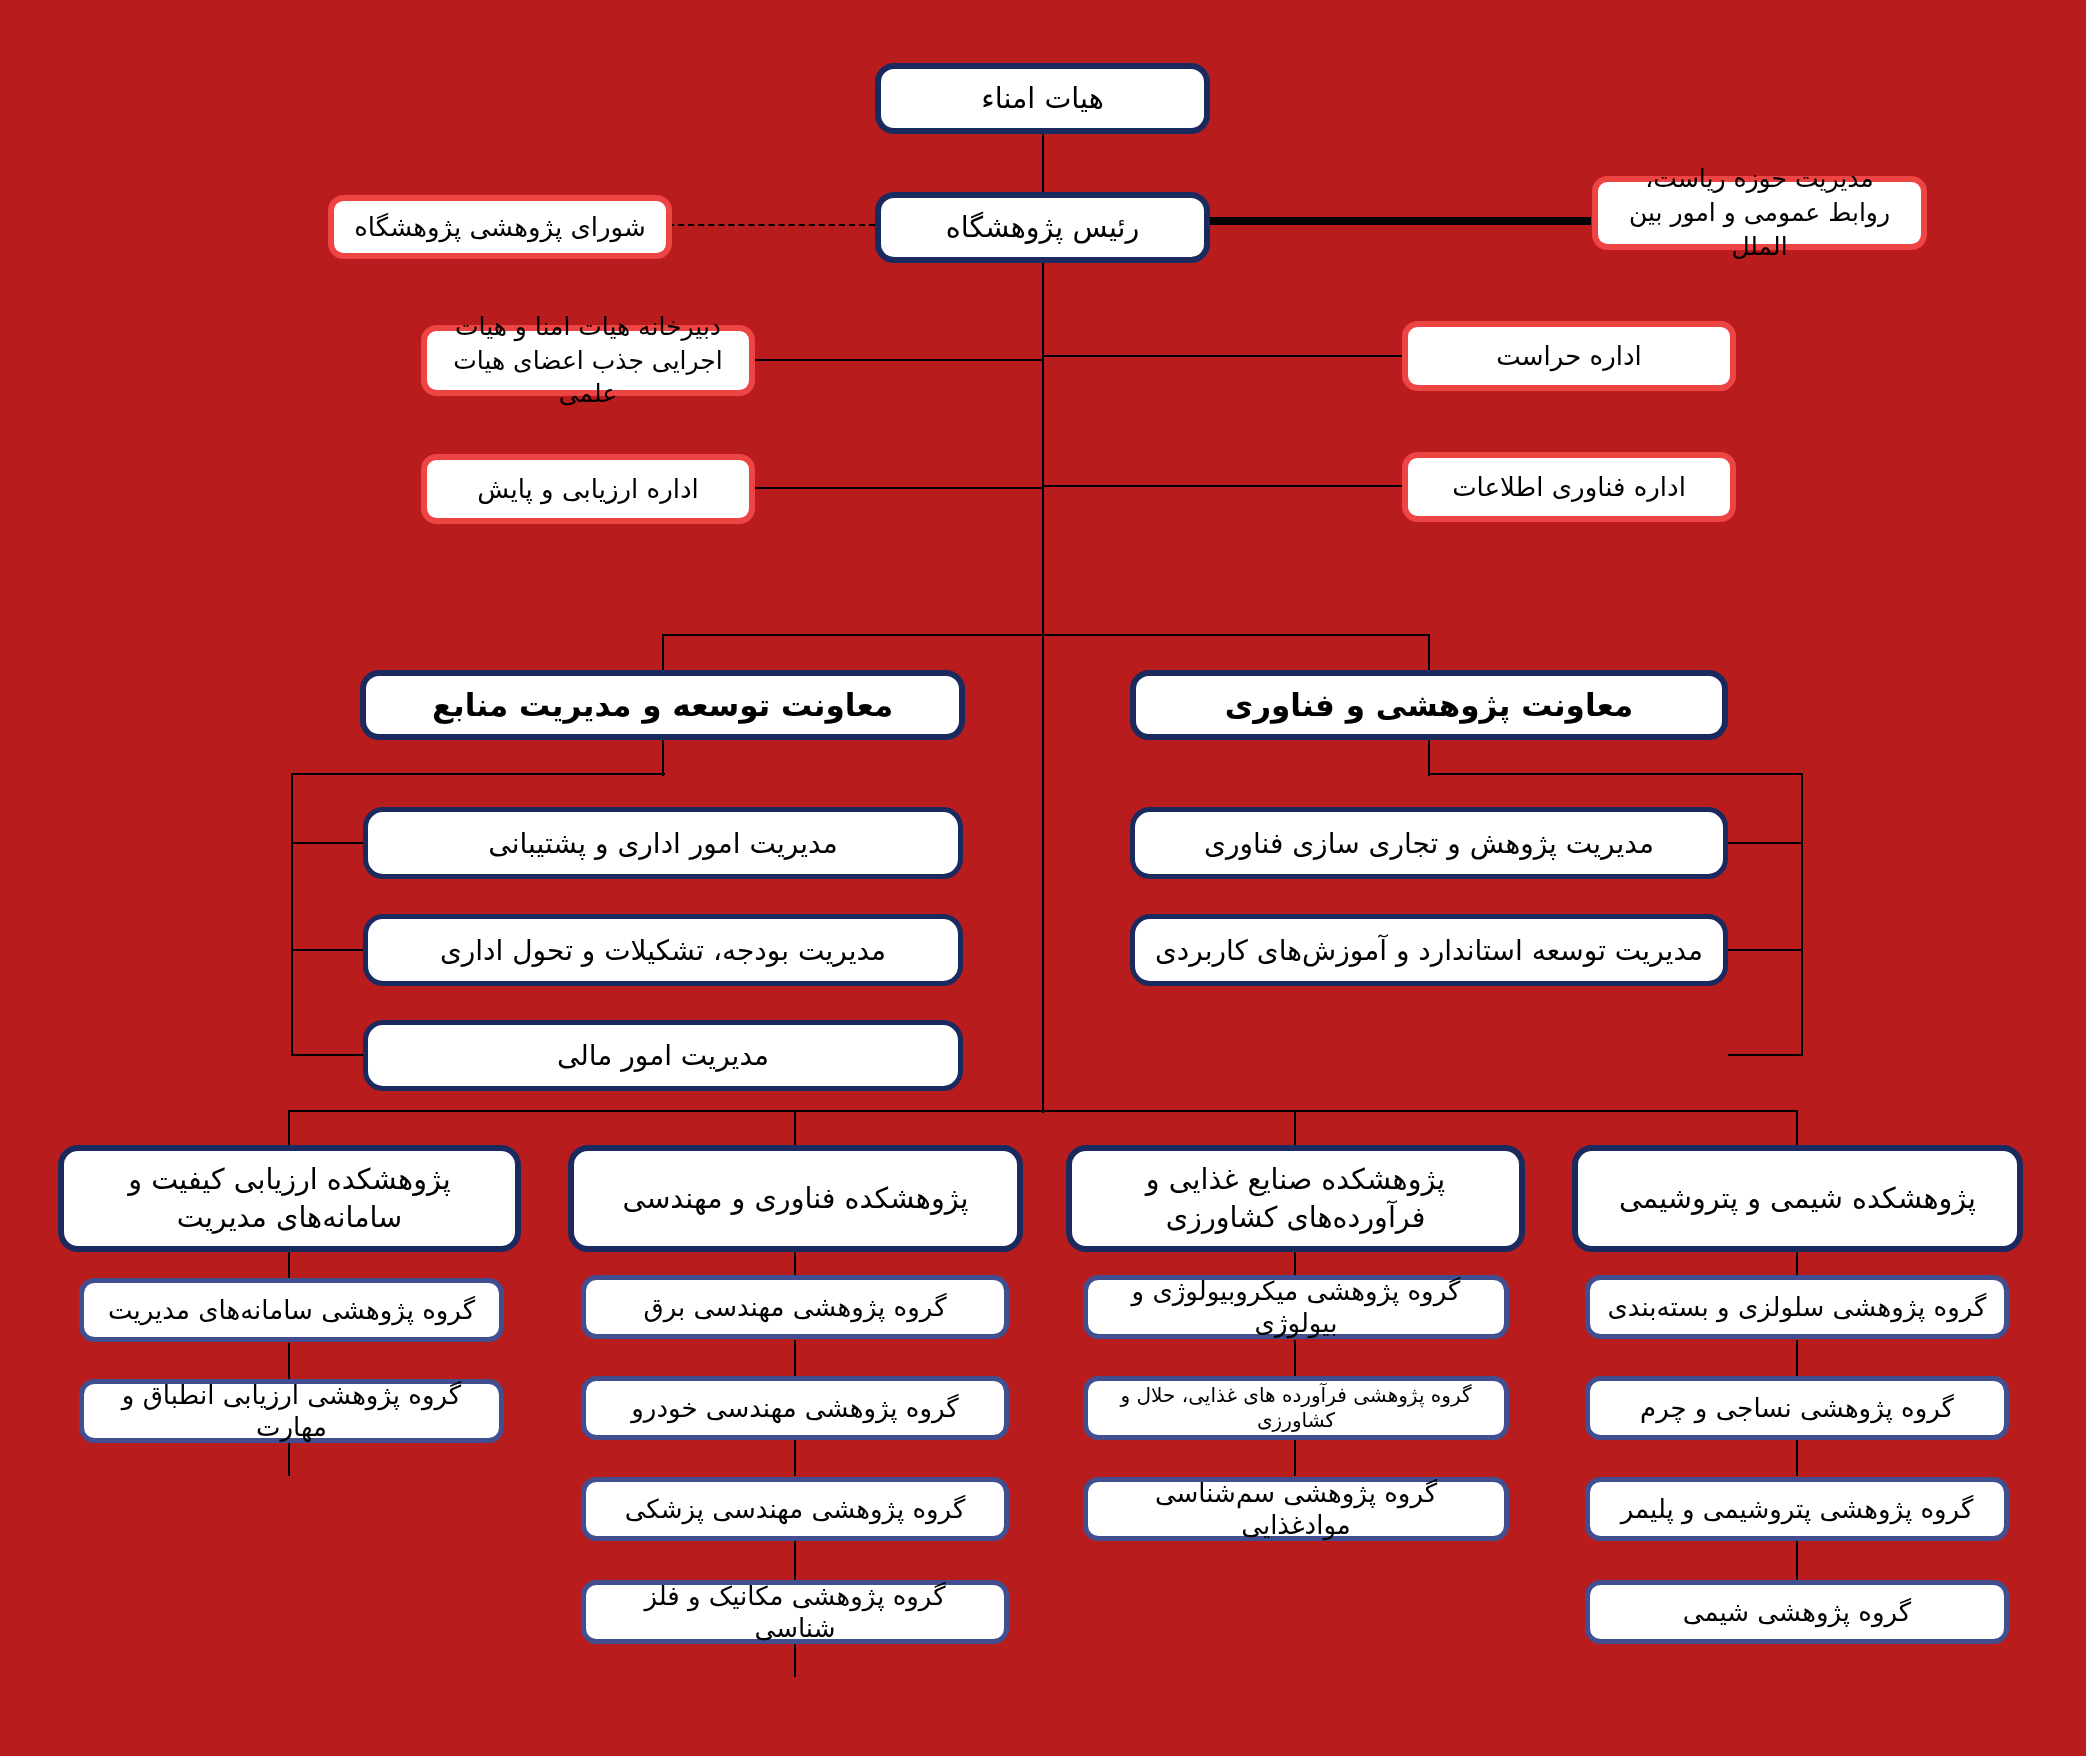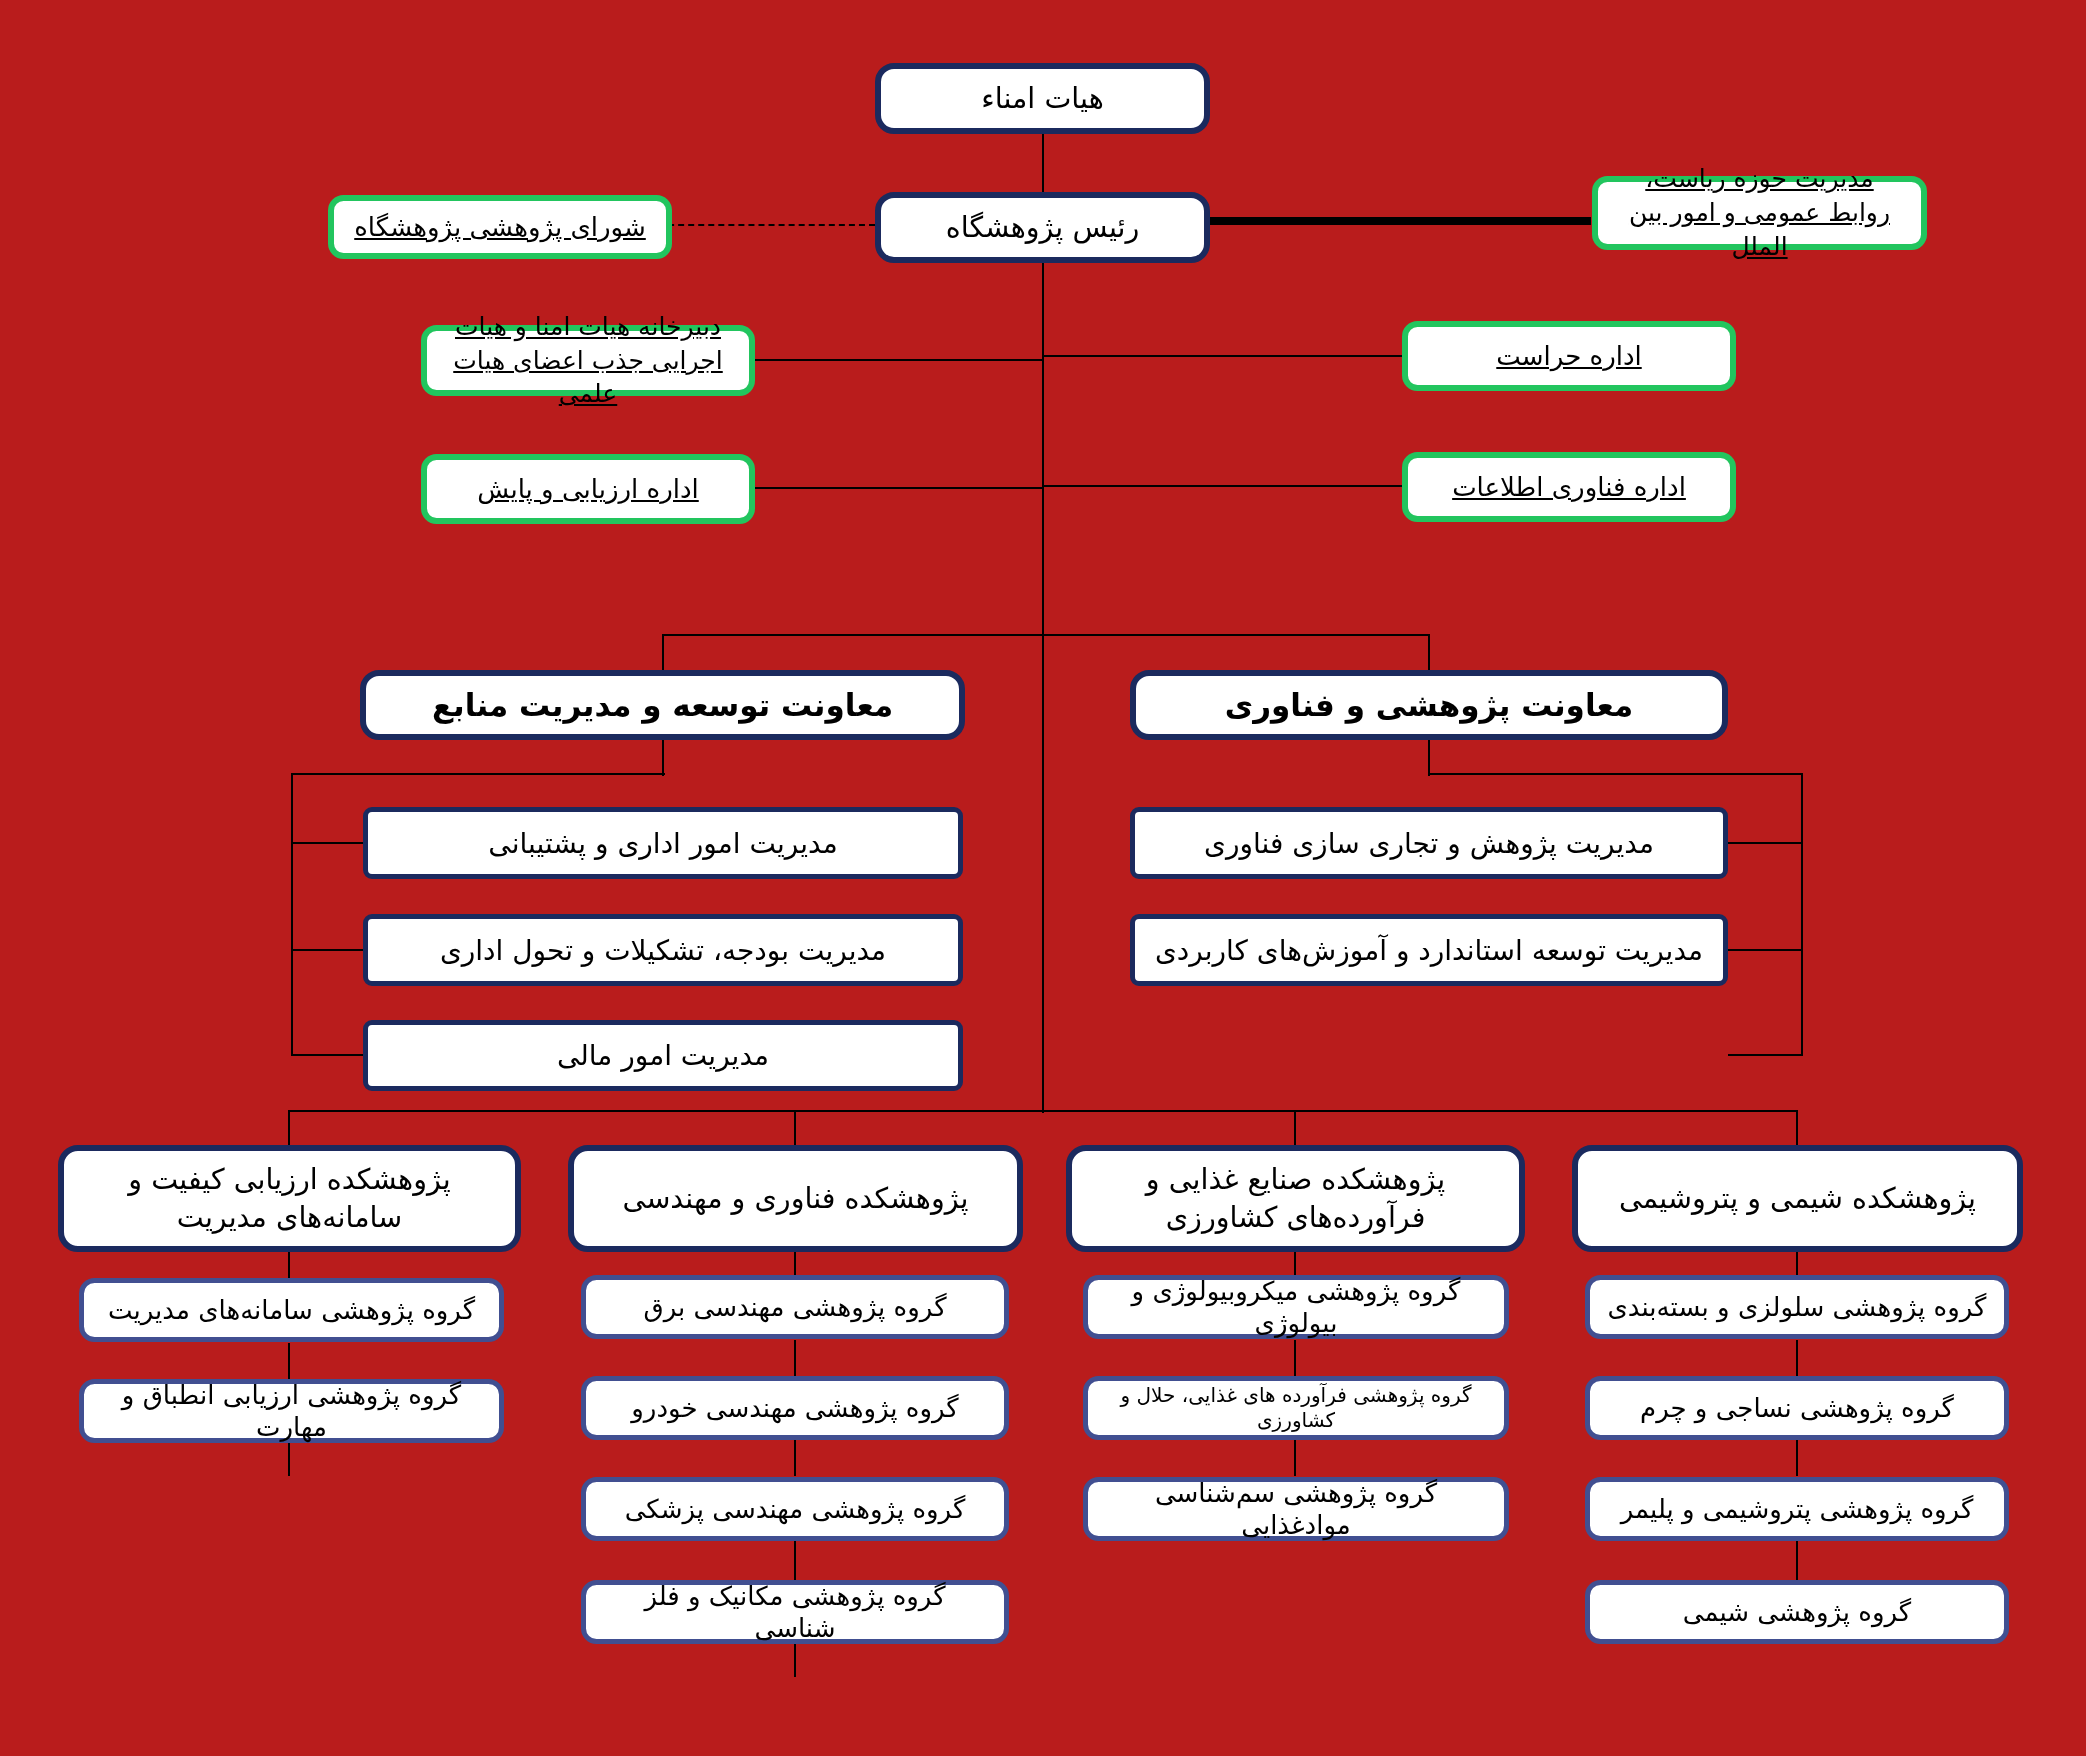--- a/index.html
+++ b/index.html
@@ -17,24 +17,24 @@
     background:#ffffff;
     display:flex;align-items:center;justify-content:center;
     text-align:center;
     color:#000000;
     font-size:28.6px;
     line-height:1.25;
     padding:3.6px 14.3px;
     z-index:2;
   }
   .navy-thick{border:6.5px solid #1b2a5e;border-radius:19px;}
-  .black{border:6px solid #22c55e;border-radius:15.5px;font-size:26px;text-decoration:underline;}
+  .black{border:6px solid #ef4444;border-radius:15.5px;font-size:26px;}
   .black.two-line{font-size:25px;line-height:1.35;}
   .deputy{border:6.5px solid #1b2a5e;border-radius:19px;font-weight:bold;font-size:31px;}
-  .unit{border:5.4px solid #1b2a5e;border-radius:9px;font-size:28px;}
+  .unit{border:5.4px solid #1b2a5e;border-radius:20px;font-size:28px;}
   .institute{border:6.5px solid #1b2a5e;border-radius:20px;font-size:28.6px;line-height:1.3;}
   .group{border:5.4px solid #414f91;border-radius:15.5px;font-size:26px;}
   .group.small-text{font-size:20px;}
   .line{position:absolute;background:#000000;z-index:1;}
   .dashed{position:absolute;border-top:2.4px dashed #000000;background:none;z-index:1;}
 </style>
 </head>
 <body>
 
 <div id="canvas">

